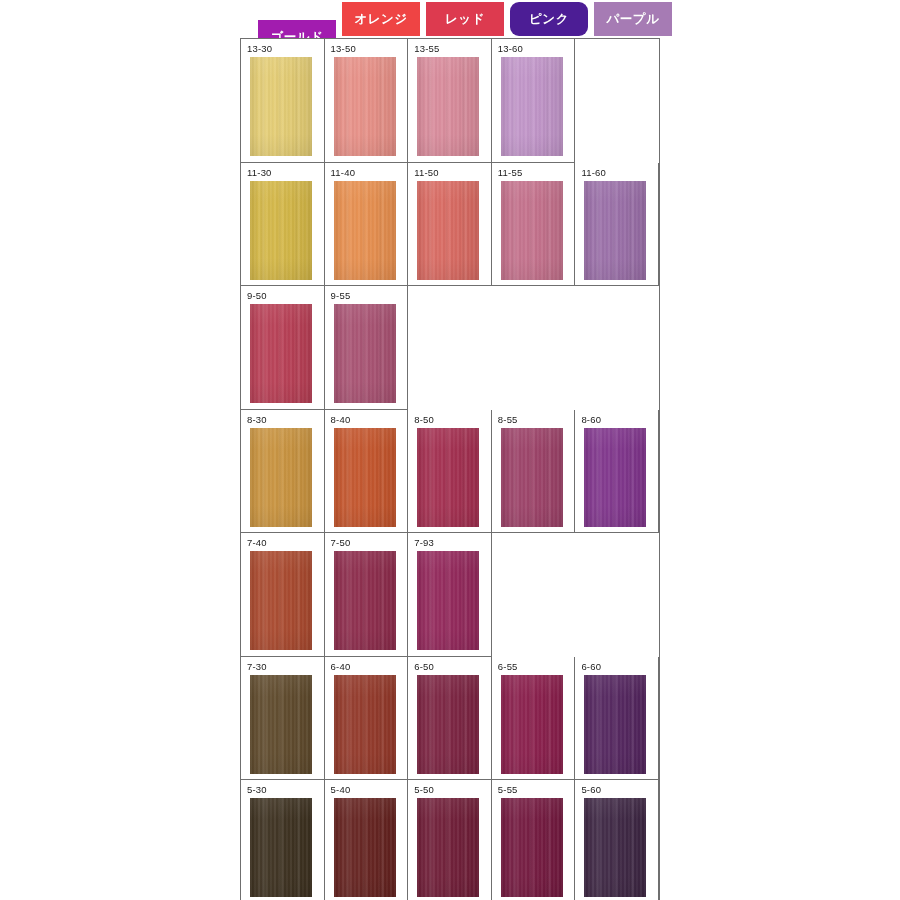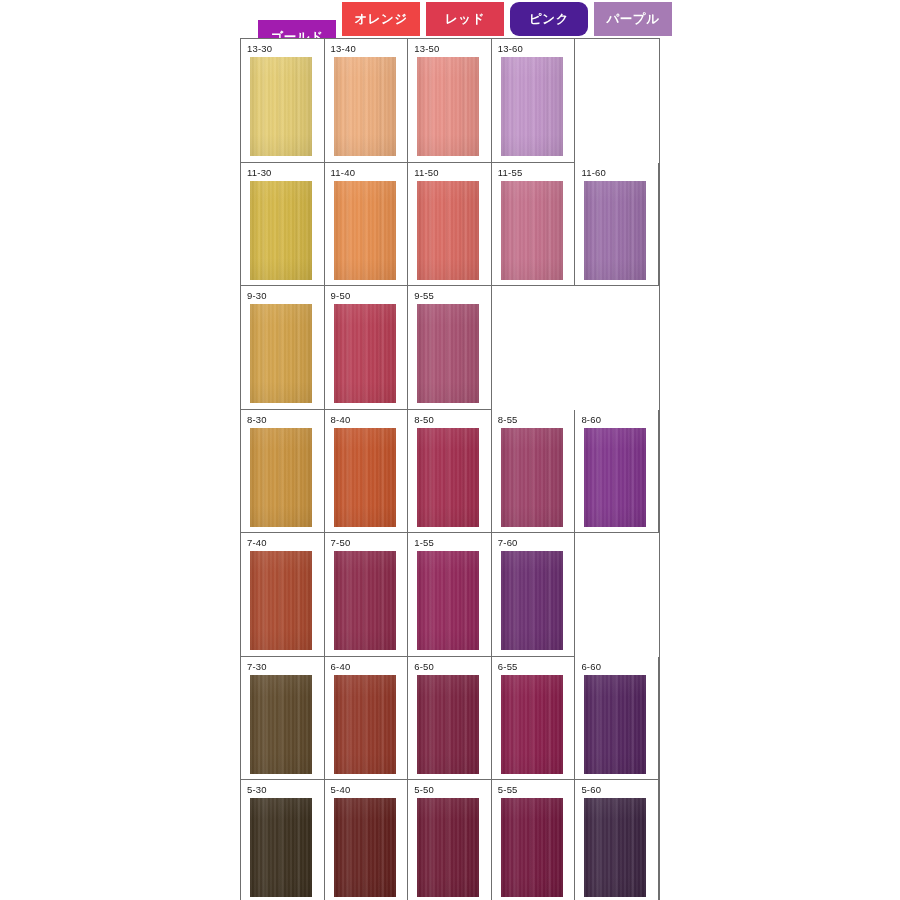--- a/index.html
+++ b/index.html
@@ -183,36 +183,36 @@
         <div class="grid-row">
           <div class="cell">
             <div class="cell-label">13-30</div>
             <div class="swatch">
               <div class="swatch-base" style="background: rgb(228, 205, 116);"></div>
               <div class="swatch-strands"></div>
               <div class="swatch-shade"></div>
             </div>
           </div>
           <div class="cell">
-            <div class="cell-label">13-40</div>
-            <div class="swatch">
-              <div class="swatch-base" style="background: rgb(238, 175, 127);"></div>
-              <div class="swatch-strands"></div>
-              <div class="swatch-shade"></div>
-            </div>
-          </div>
-          <div class="cell">
             <div class="cell-label">13-50</div>
             <div class="swatch">
               <div class="swatch-base" style="background: rgb(231, 144, 135);"></div>
               <div class="swatch-strands"></div>
               <div class="swatch-shade"></div>
             </div>
           </div>
           <div class="cell">
+            <div class="cell-label">13-55</div>
+            <div class="swatch">
+              <div class="swatch-base" style="background: rgb(217, 139, 155);"></div>
+              <div class="swatch-strands"></div>
+              <div class="swatch-shade"></div>
+            </div>
+          </div>
+          <div class="cell">
             <div class="cell-label">13-60</div>
             <div class="swatch">
               <div class="swatch-base" style="background: rgb(193, 149, 201);"></div>
               <div class="swatch-strands"></div>
               <div class="swatch-shade"></div>
             </div>
           </div>
         </div>
         <div class="grid-row">
           <div class="cell">
@@ -251,28 +251,20 @@
             <div class="cell-label">11-60</div>
             <div class="swatch">
               <div class="swatch-base" style="background: rgb(154, 111, 168);"></div>
               <div class="swatch-strands"></div>
               <div class="swatch-shade"></div>
             </div>
           </div>
         </div>
         <div class="grid-row">
           <div class="cell">
-            <div class="cell-label">9-30</div>
-            <div class="swatch">
-              <div class="swatch-base" style="background: rgb(210, 162, 74);"></div>
-              <div class="swatch-strands"></div>
-              <div class="swatch-shade"></div>
-            </div>
-          </div>
-          <div class="cell">
             <div class="cell-label">9-50</div>
             <div class="swatch">
               <div class="swatch-base" style="background: rgb(184, 63, 85);"></div>
               <div class="swatch-strands"></div>
               <div class="swatch-shade"></div>
             </div>
           </div>
           <div class="cell">
             <div class="cell-label">9-55</div>
             <div class="swatch">
@@ -335,31 +327,23 @@
           </div>
           <div class="cell">
             <div class="cell-label">7-50</div>
             <div class="swatch">
               <div class="swatch-base" style="background: rgb(141, 44, 76);"></div>
               <div class="swatch-strands"></div>
               <div class="swatch-shade"></div>
             </div>
           </div>
           <div class="cell">
-            <div class="cell-label">1-55</div>
+            <div class="cell-label">7-93</div>
             <div class="swatch">
               <div class="swatch-base" style="background: rgb(147, 40, 91);"></div>
-              <div class="swatch-strands"></div>
-              <div class="swatch-shade"></div>
-            </div>
-          </div>
-          <div class="cell">
-            <div class="cell-label">7-60</div>
-            <div class="swatch">
-              <div class="swatch-base" style="background: rgb(106, 47, 112);"></div>
               <div class="swatch-strands"></div>
               <div class="swatch-shade"></div>
             </div>
           </div>
         </div>
         <div class="grid-row">
           <div class="cell">
             <div class="cell-label">7-30</div>
             <div class="swatch">
               <div class="swatch-base" style="background: rgb(95, 74, 44);"></div>

